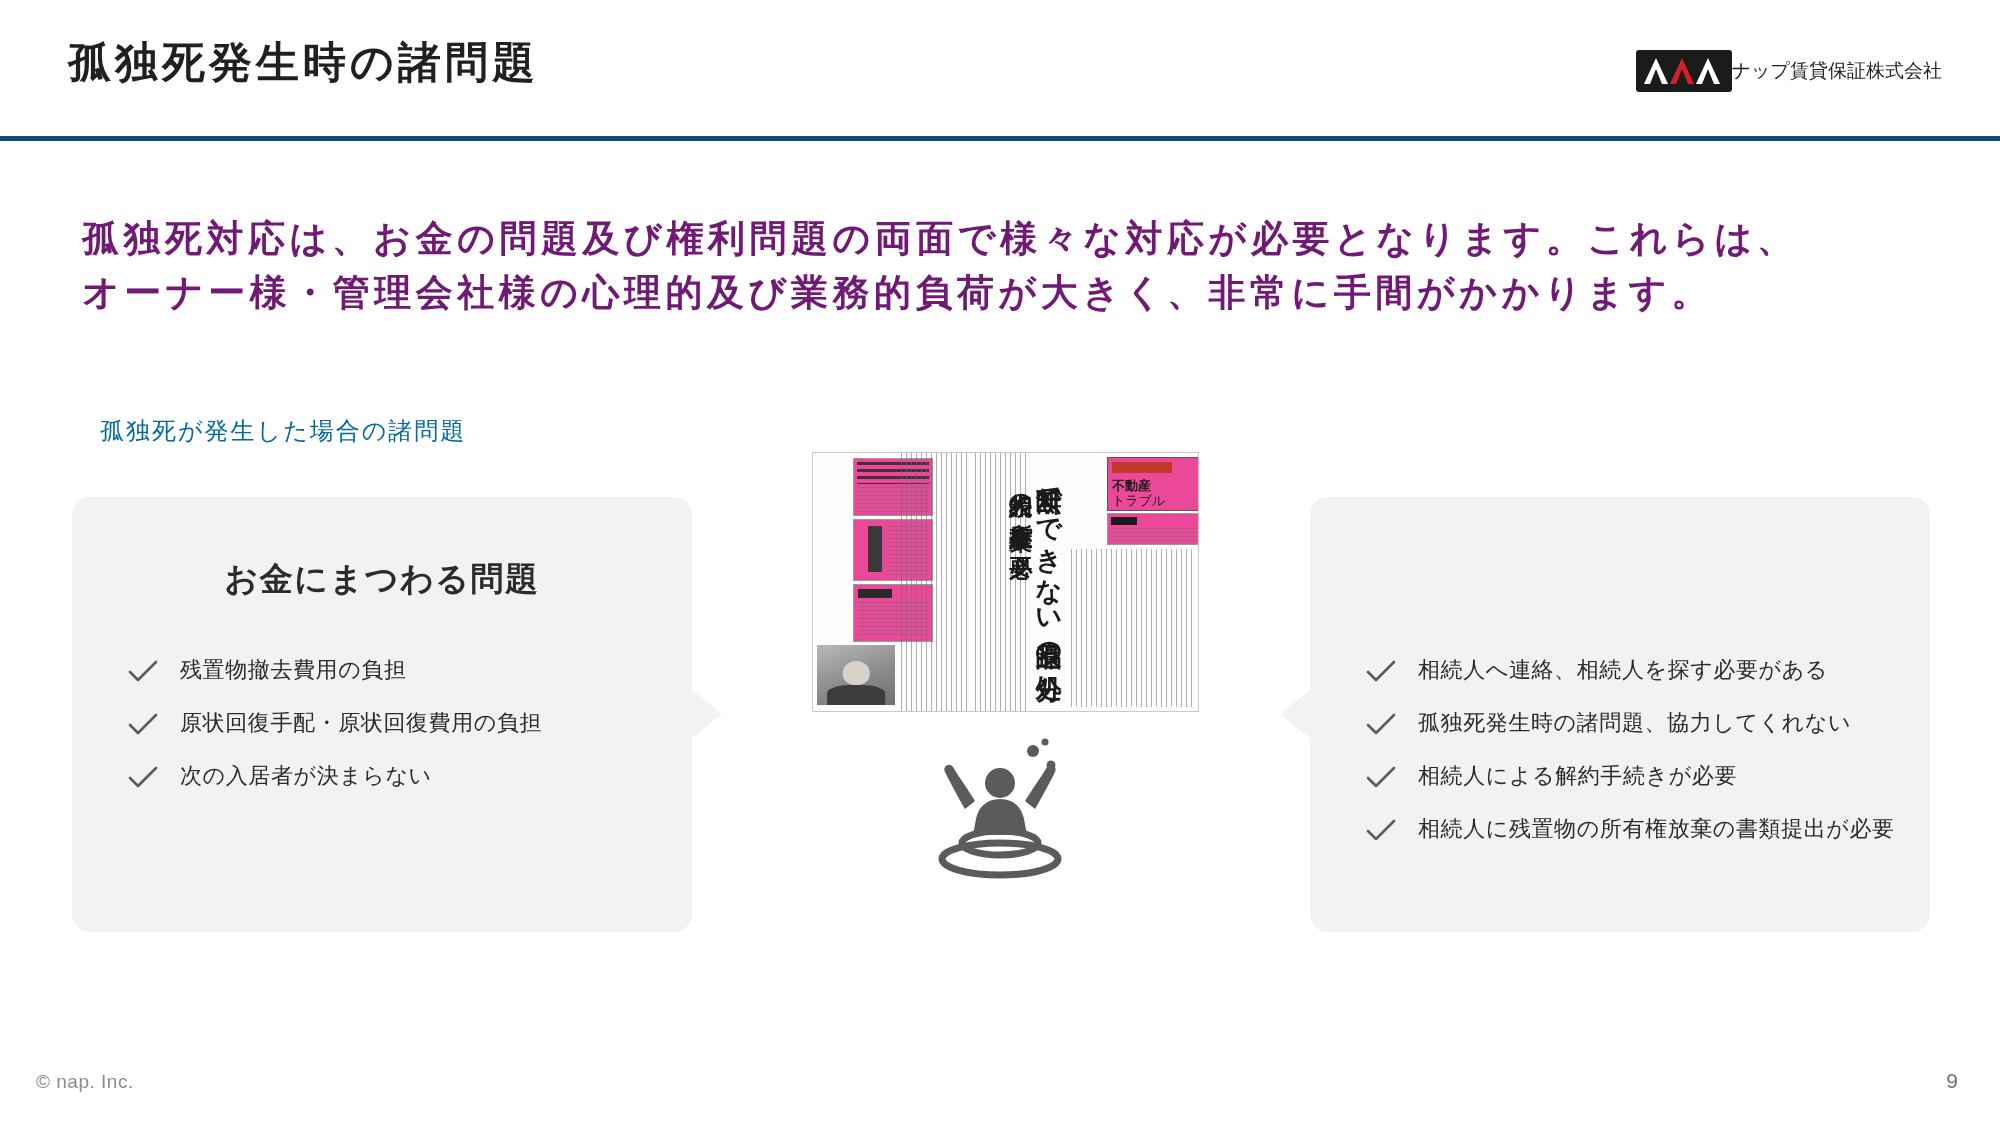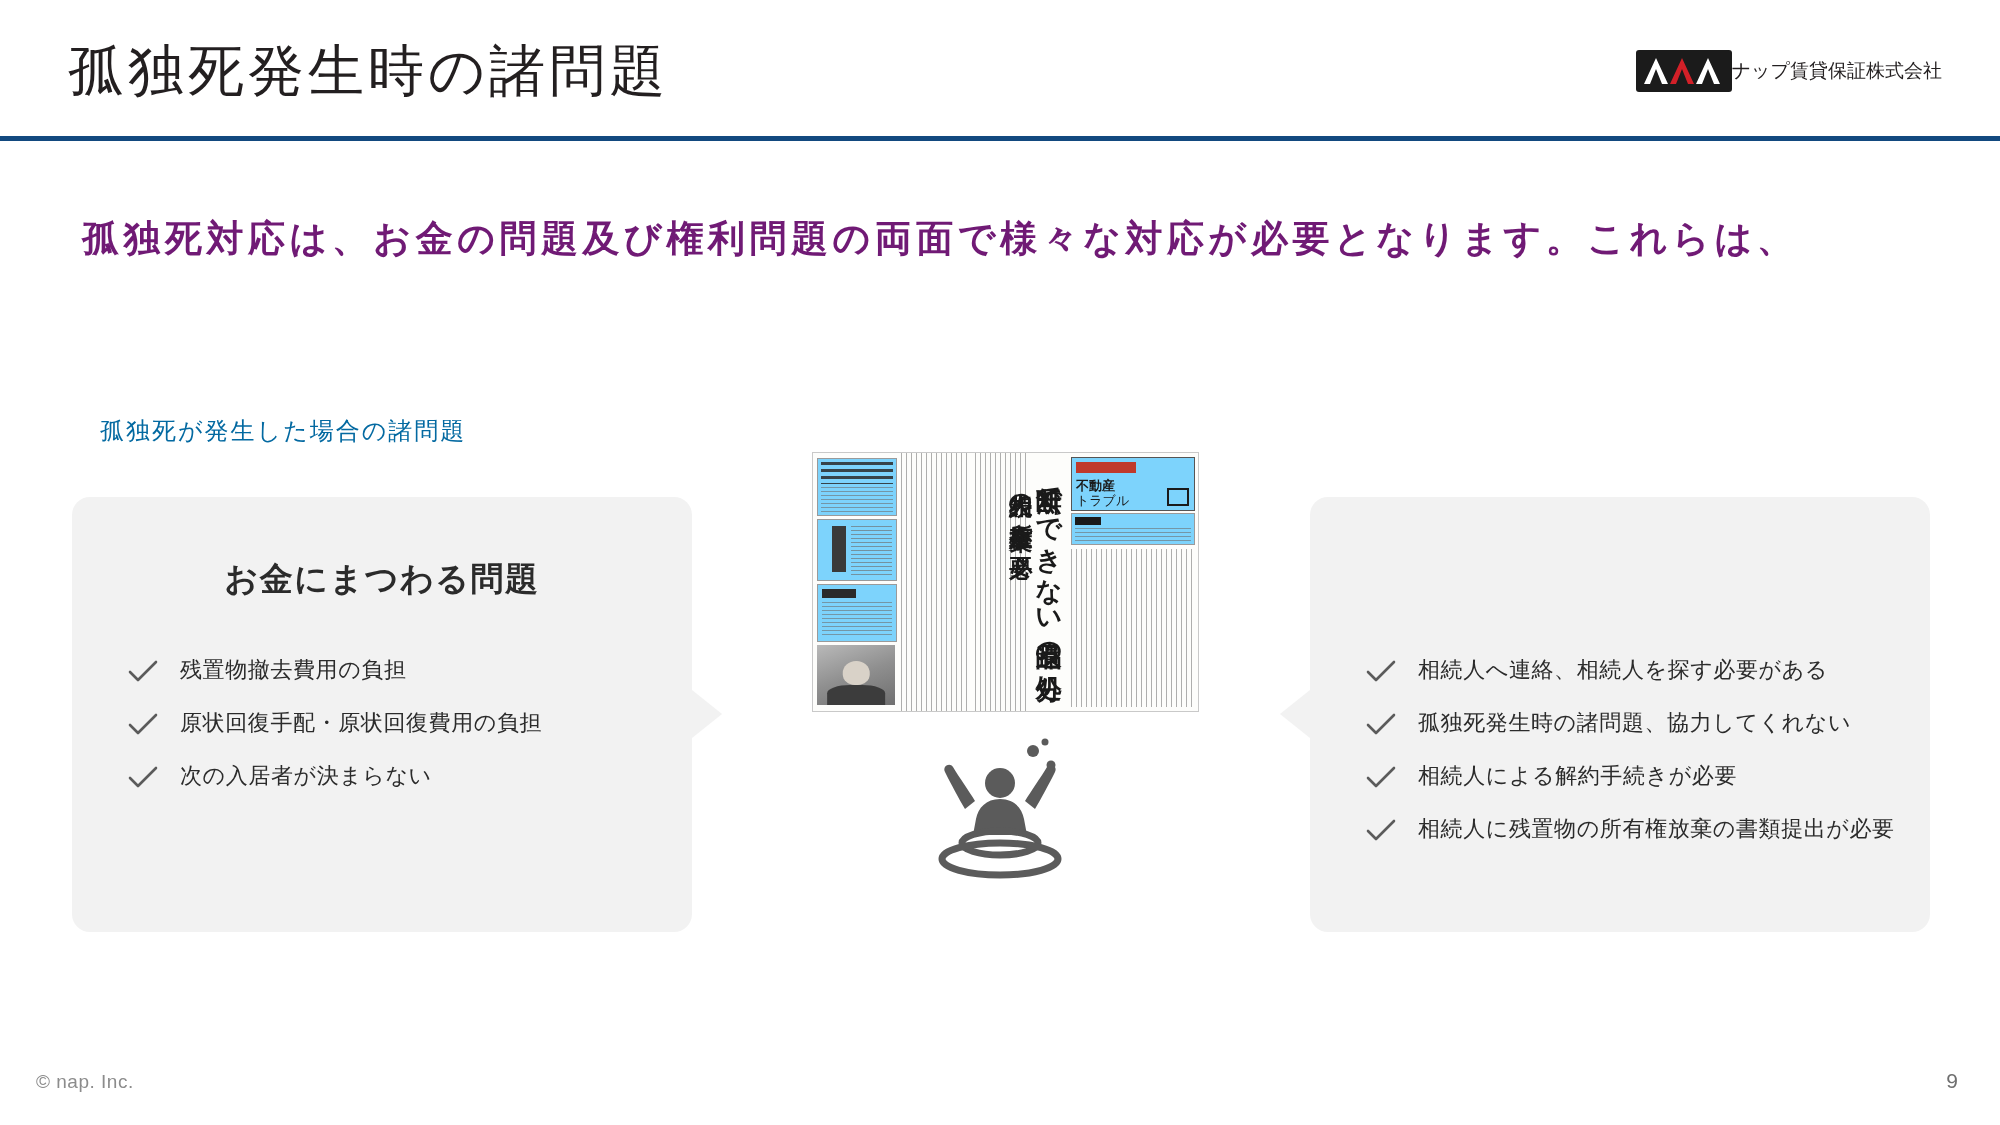--- a/index.html
+++ b/index.html
@@ -14,22 +14,22 @@
     font-family: "Liberation Sans", "DejaVu Sans", sans-serif;
     color: #231f20;
     overflow: hidden;
   }
 
   
   .slide-title {
     position: absolute;
     left: 68px;
     top: 34px;
-    font-size: 56px;
-    font-weight: 400;
+    font-size: 43px;
+    font-weight: 700;
     letter-spacing: 4px;
     color: #231f20;
     white-space: nowrap;
   }
   .header-rule {
     position: absolute;
     left: 0;
     top: 136px;
     width: 2000px;
     height: 5px;
@@ -192,22 +192,23 @@
     background: repeating-linear-gradient(
       to right,
       #6e6e6e 0px, #6e6e6e 1px,
       rgba(0,0,0,0) 1px, rgba(0,0,0,0) 5px
     );
     opacity: 0.55;
   }
   .news-box {
     position: absolute;
     border: 1px solid #9a9a9a;
-    background: #7dd3fc;
+    background: #ec4899;
     overflow: hidden;
+    margin-left: 36px;
   }
   .news-vert-head {
     position: absolute;
     writing-mode: vertical-rl;
     text-orientation: upright;
     font-weight: 700;
     color: #1a1a1a;
     letter-spacing: 1px;
     line-height: 1.05;
   }
@@ -286,20 +287,21 @@
         <polygon points="28,28 40,2 52,28 46,28 40,13 34,28" fill="#d32028"></polygon>
         <polygon points="54,28 66,2 78,28 72,28 66,13 60,28" fill="#ffffff"></polygon>
       </svg>
     </span>
   </div>
   <div class="logo-text">ナップ賃貸保証株式会社</div>
 </div>
 
 <div class="lead">
   <div>孤独死対応は、お金の問題及び権利問題の両面で様々な対応が必要となります。これらは、</div>
+  <div>オーナー様・管理会社様の心理的及び業務的負荷が大きく、非常に手間がかかります。</div>
 </div>
 
 <div class="sub-caption">孤独死が発生した場合の諸問題</div>
 
 <div class="panel panel-left">
   <div class="panel-heading">お金にまつわる問題</div>
   <div class="bullet-list">
     <div class="bullet-item">
       <span class="check-icon">
         <svg width="30" height="26" viewBox="0 0 30 26" xmlns="http://www.w3.org/2000/svg">

